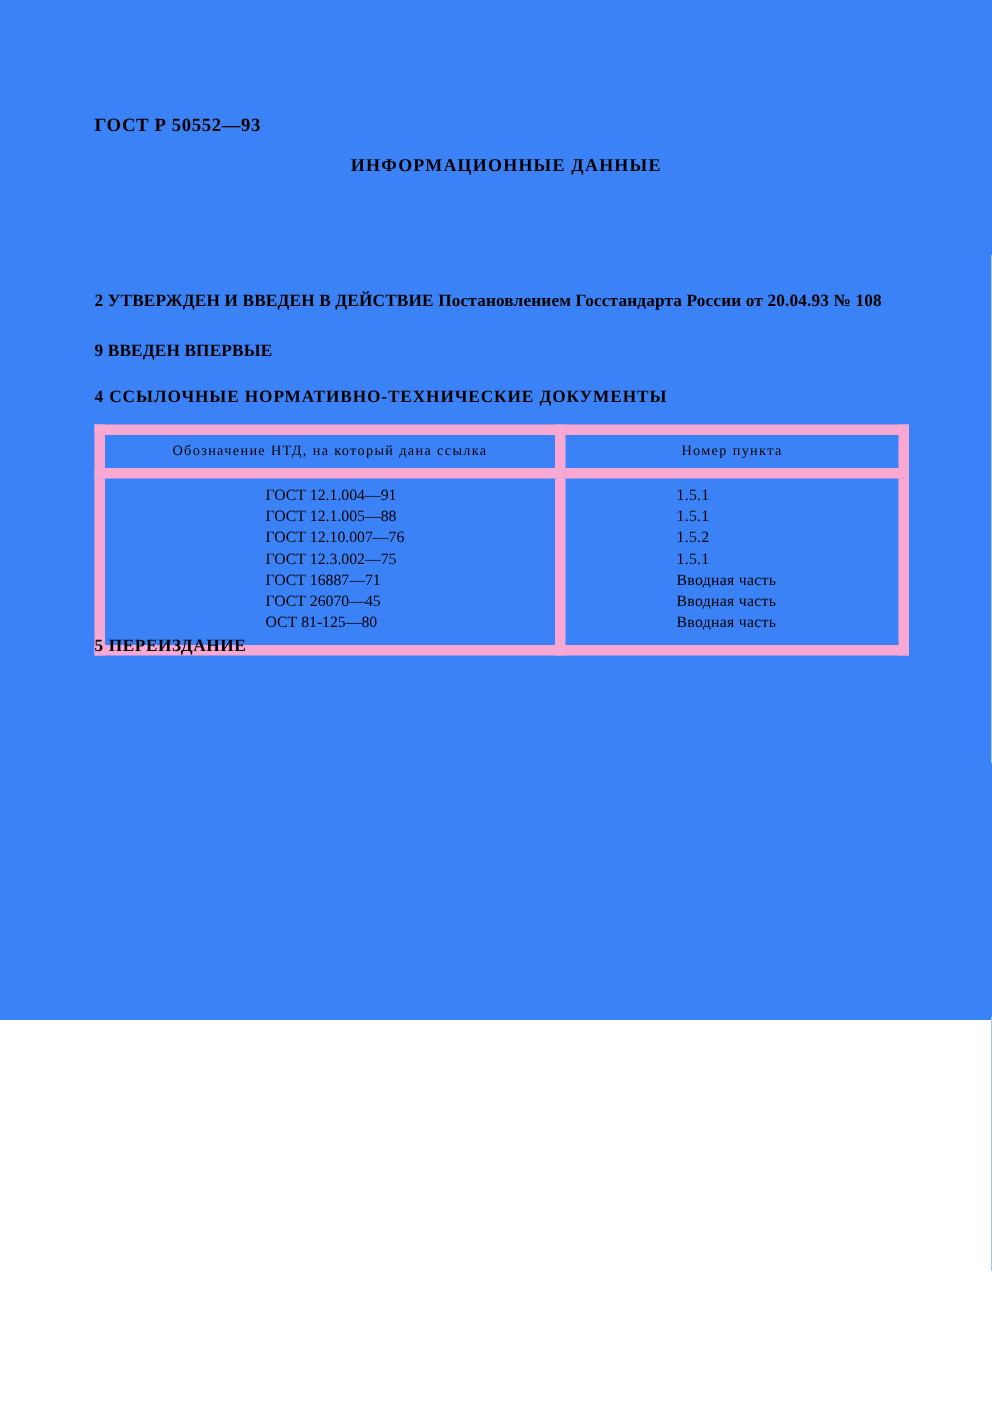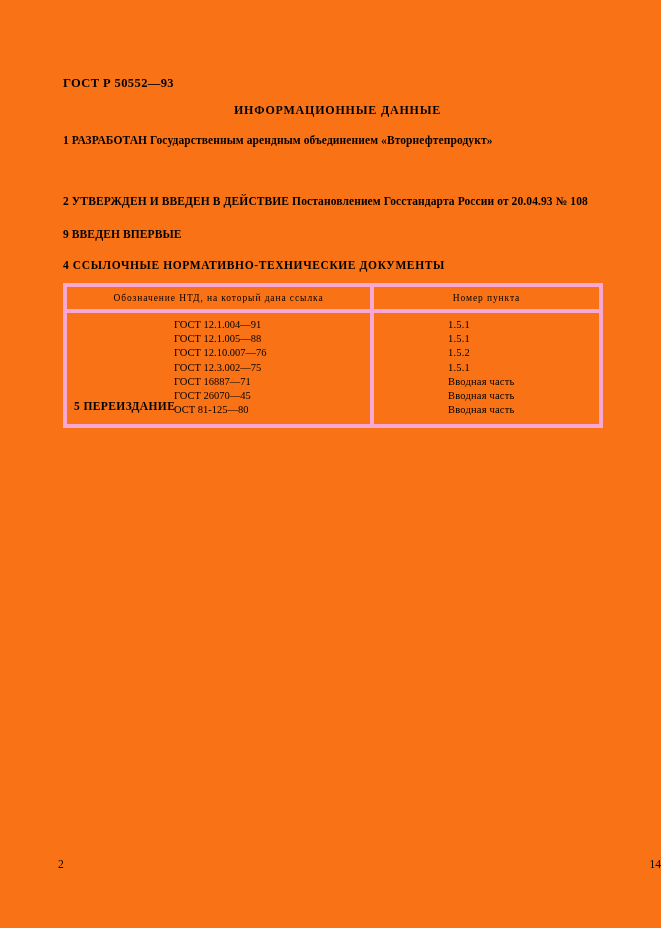--- a/index.html
+++ b/index.html
@@ -7,22 +7,22 @@
     padding: 0;
     background: #ffffff;
   }
   body {
     font-family: "Liberation Serif", serif;
     color: #000000;
   }
   .page {
     position: relative;
     width: 661px;
-    height: 928px;
-    background: #f97316;
+    height: 680px;
+    background: #3b82f6;
     overflow: hidden;
     box-sizing: border-box;
   }
   .doc-header {
     position: absolute;
     left: 63px;
     top: 76px;
     font-size: 12.5px;
     font-weight: bold;
     letter-spacing: 0.4px;
@@ -42,33 +42,33 @@
     font-size: 11.5px;
     font-weight: bold;
     letter-spacing: 0.1px;
     line-height: 1.35;
   }
   .c1 { left: 63px; top: 133px; }
   .c1b { left: 76px; top: 161px; }
   .c2 { left: 63px; top: 194px; }
   .c3 { left: 63px; top: 227px; }
   .c4 { left: 63px; top: 258px; letter-spacing: 0.6px; }
-  .c5 { left: 63px; top: 399px; letter-spacing: 0.4px; margin-left: 11px; }
+  .c5 { left: 63px; top: 424px; letter-spacing: 0.4px; }
 
   table.ref-table {
     position: absolute;
     left: 63px;
     top: 283px;
     width: 536px;
     border-collapse: collapse;
     table-layout: fixed;
   }
   table.ref-table th,
   table.ref-table td {
-    border: 4px solid #f9a8d4;
+    border: 7px solid #f9a8d4;
     padding: 0;
     vertical-align: top;
   }
   table.ref-table th {
     font-size: 9.5px;
     font-weight: normal;
     letter-spacing: 0.9px;
     text-align: center;
     height: 22px;
     line-height: 22px;
@@ -102,21 +102,20 @@
 </style>
 </head>
 <body>
 
 <div class="page">
 
   <div class="doc-header">ГОСТ Р 50552—93</div>
 
   <div class="doc-title">ИНФОРМАЦИОННЫЕ ДАННЫЕ</div>
 
-  <div class="clause c1">1 РАЗРАБОТАН Государственным арендным объединением «Вторнефтепродукт»</div>
   <div class="clause c2">2 УТВЕРЖДЕН И ВВЕДЕН В ДЕЙСТВИЕ Постановлением Госстандарта России от 20.04.93 № 108</div>
   <div class="clause c3">9 ВВЕДЕН ВПЕРВЫЕ</div>
   <div class="clause c4">4 ССЫЛОЧНЫЕ  НОРМАТИВНО-ТЕХНИЧЕСКИЕ  ДОКУМЕНТЫ</div>
 
   <table class="ref-table">
     <colgroup>
       <col style="width:307px">
       <col style="width:229px">
     </colgroup>
     <thead>

